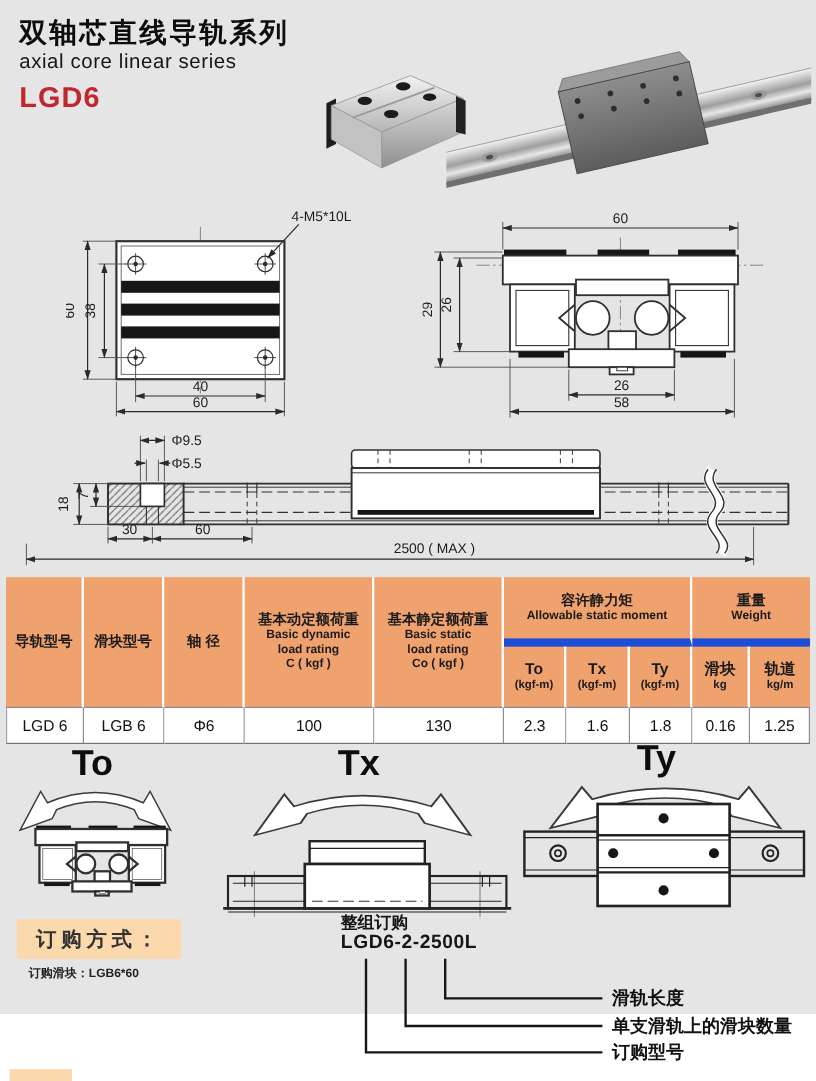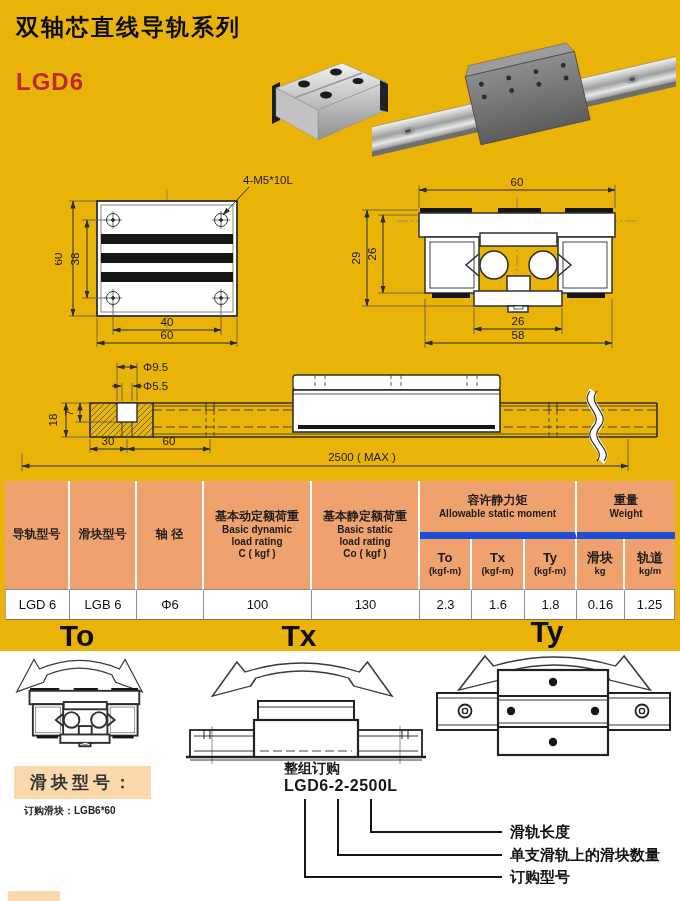--- a/index.html
+++ b/index.html
@@ -1,18 +1,18 @@
 <!DOCTYPE html>
 <html><head>
 <meta charset="utf-8">
 <style>
   html,body{margin:0;padding:0;background:#fff;}
   body{width:680px;height:901px;position:relative;overflow:hidden;
        font-family:"Liberation Sans","DejaVu Sans",sans-serif;color:#111;}
-  #page{position:absolute;left:0;top:0;width:680px;height:651px;background:#eab308;}
+  #page{position:absolute;left:0;top:0;width:680px;height:845px;background:#e5e5e5;}
   .abs{position:absolute;}
   .title-cn{left:16px;top:12px;font-size:23px;font-weight:bold;letter-spacing:2px;color:#0d0d0d;}
   .title-en{left:16px;top:42px;font-size:17px;letter-spacing:.5px;color:#161616;}
   .model{left:16px;top:68px;font-size:24px;font-weight:bold;color:#c1272d;letter-spacing:1px;}
   svg text{font-family:"Liberation Sans","DejaVu Sans",sans-serif;}
   .dim{font-size:11.5px;fill:#1c1c1c;}
   .cl{stroke:#808080;stroke-width:.8;stroke-dasharray:11 3 2 3;}
   .ext{stroke:#555;stroke-width:.8;}
   .dimline{stroke:#2a2a2a;stroke-width:1;}
   .dash{stroke-dasharray:9 4;stroke-width:.9;stroke:#333;}
@@ -42,20 +42,21 @@
   .set-code{left:284px;top:777px;font-size:16px;font-weight:bold;letter-spacing:.5px;color:#161616;}
   .code-label{font-size:15px;font-weight:bold;fill:#111;}
   .edge-accent{left:8px;top:891px;width:52px;height:10px;background:#fbd9ac;}
 </style>
 </head>
 <body>
 
 <div id="page">
 
   <div class="abs title-cn">双轴芯直线导轨系列</div>
+  <div class="abs title-en">axial core linear series</div>
   <div class="abs model">LGD6</div>
 
   <svg class="abs" style="left:246px;top:50px" width="152" height="106" viewBox="0 0 152 106">
     <defs>
       <linearGradient id="pg1" x1="0" y1="0" x2="0" y2="1">
         <stop offset="0" stop-color="#f2f2f2"></stop>
           <stop offset="1" stop-color="#b5b5b5"></stop>
       </linearGradient>
       <linearGradient id="pg2" x1="0" y1="0" x2="0" y2="1">
         <stop offset="0" stop-color="#d9d9d9"></stop>
@@ -452,21 +453,21 @@
       <line x1="65" y1="121" x2="175" y2="121" stroke-width="2"></line>
       <g fill="#161616" stroke="none">
         <circle cx="120" cy="76" r="4.2"></circle>
           <circle cx="120" cy="136" r="4.2"></circle>
         <circle cx="78" cy="105" r="4.2"></circle>
           <circle cx="162" cy="105" r="4.2"></circle>
       </g>
     </g>
   </svg>
 
-  <div class="abs order-heading">滑块型号：</div>
+  <div class="abs order-heading">订购方式：</div>
   <div class="abs order-line1">订购滑块：LGB6*60</div>
 
   <div class="abs set-title">整组订购</div>
   <div class="abs set-code">LGD6-2-2500L</div>
 
   <svg class="abs" style="left:284px;top:797px" width="396" height="95" viewBox="0 0 396 95">
     <g stroke="#161616" stroke-width="2" fill="none">
       <path d="M87,2 V35 H218"></path>
       <path d="M54,2 V58 H218"></path>
       <path d="M21,2 V80 H218"></path>

